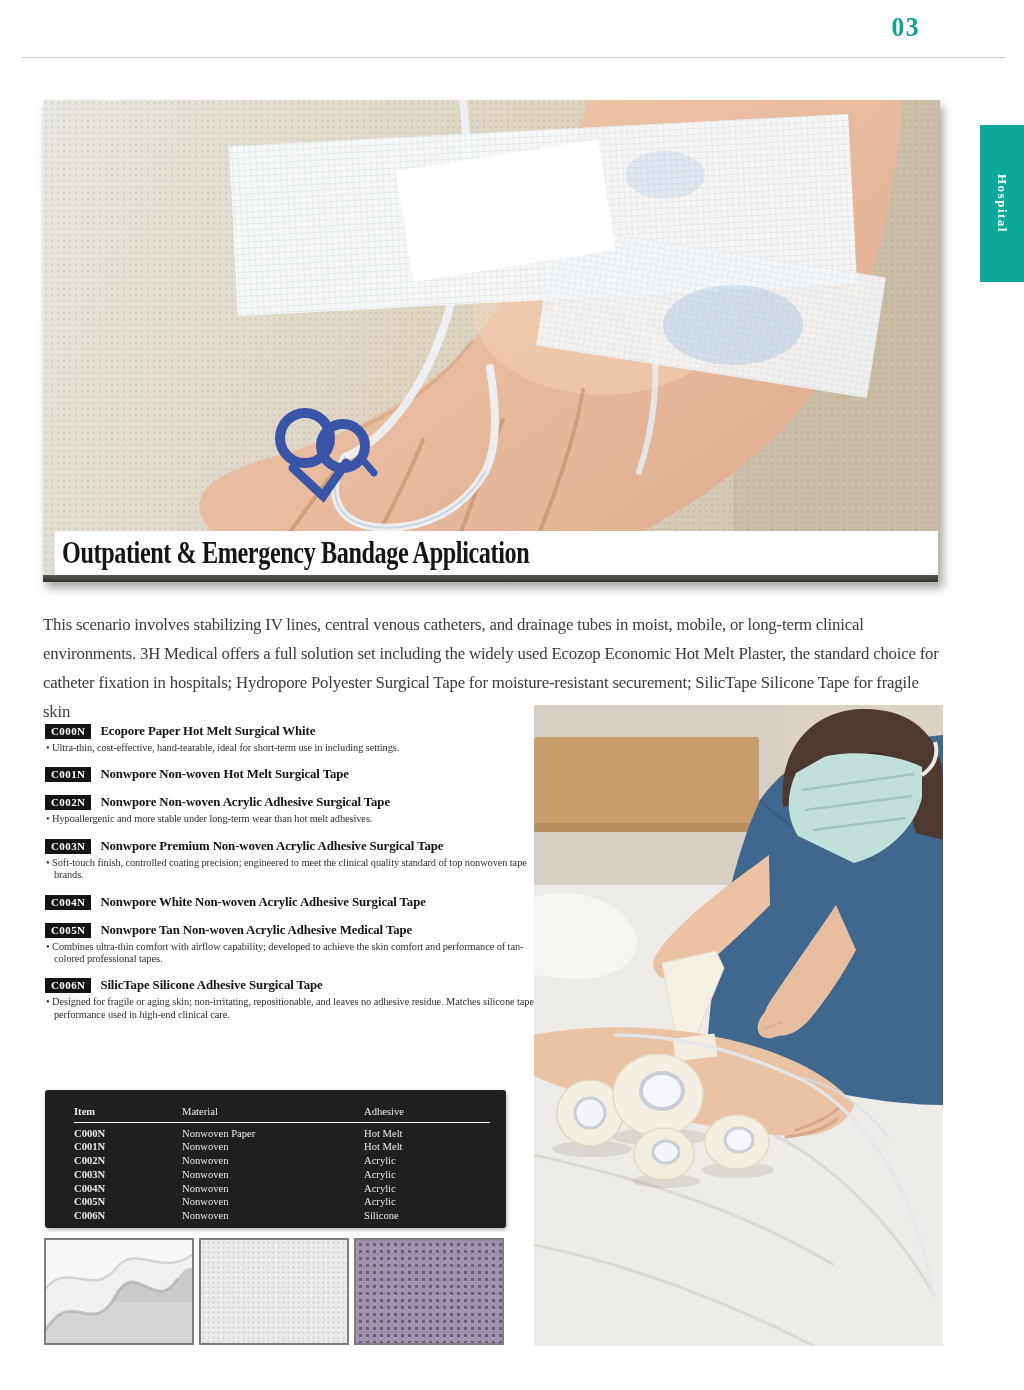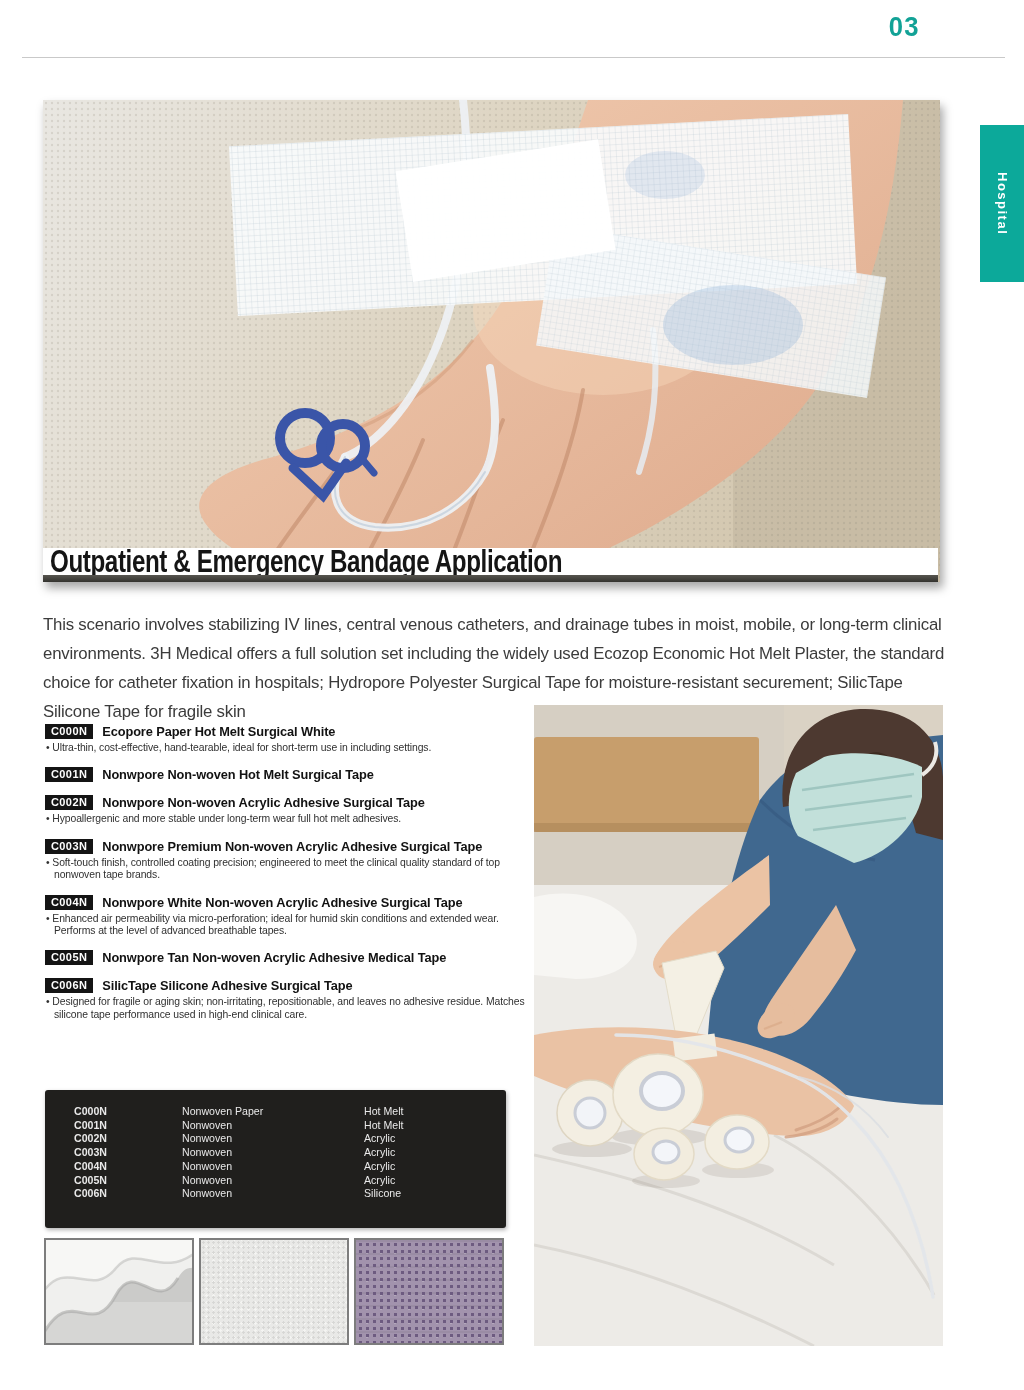--- a/index.html
+++ b/index.html
@@ -1,18 +1,18 @@
 <!DOCTYPE html>
 <html><head>
 <meta charset="utf-8">
 <style>
   html,body{margin:0;padding:0;background:#ffffff;}
   .page{
     position:relative;width:1024px;height:1390px;background:#ffffff;overflow:hidden;
-    font-family:Liberation Sans, sans-serif;color:#222;
+    font-family:Liberation Serif, serif;color:#222;
   }
   
   .page-number{
     position:absolute;top:12px;right:104px;font-size:27px;font-weight:bold;
     color:#12a296;letter-spacing:1.5px;transform:scaleX(.95);transform-origin:right center;
   }
   .top-rule{position:absolute;top:57px;left:22px;width:983px;height:1px;background:#c9c9c9;}
   .hospital-tab{
     position:absolute;top:125px;right:0;width:44px;height:157px;background:#0ca99a;
     display:flex;align-items:center;justify-content:center;
@@ -20,21 +20,21 @@
   .hospital-tab span{
     writing-mode:vertical-rl;color:#ffffff;font-size:13px;font-weight:bold;letter-spacing:1.5px;
   }
   
   .hero{
     position:absolute;left:43px;top:100px;width:897px;height:482px;
     box-shadow:3px 6px 9px rgba(0,0,0,.35);background:#ddd3c0;
   }
   .hero svg{display:block;}
   .title-band{
-    position:absolute;left:0;right:2px;bottom:7px;height:27px;background:#ffffff;
+    position:absolute;left:12px;right:2px;bottom:7px;height:44px;background:#ffffff;
     display:flex;align-items:center;
   }
   .title-band h1{
     margin:0;padding-left:9px;font-size:31px;line-height:42px;font-weight:bold;color:#151515;
     letter-spacing:-0.5px;transform:scaleX(.78);transform-origin:0 50%;white-space:nowrap;
   }
   .dark-strip{position:absolute;left:0;right:2px;bottom:0;height:7px;
     background:linear-gradient(180deg,#57554f,#34332f);}
   
   .intro{
@@ -186,52 +186,57 @@
       <div class="product-head">
         <span class="badge">C001N</span>
         <span class="pname">Nonwpore Non-woven Hot Melt Surgical Tape</span>
       </div>
     </div>
     <div class="product">
       <div class="product-head">
         <span class="badge">C002N</span>
         <span class="pname">Nonwpore Non-woven Acrylic Adhesive Surgical Tape</span>
       </div>
-      <div class="pdesc">Hypoallergenic and more stable under long-term wear full hot melt adhesives.</div>
+      <div class="pdesc">Hypoallergenic and more stable under long-term wear than hot melt adhesives.</div>
     </div>
     <div class="product">
       <div class="product-head">
         <span class="badge">C003N</span>
         <span class="pname">Nonwpore Premium Non-woven Acrylic Adhesive Surgical Tape</span>
       </div>
       <div class="pdesc">Soft-touch finish, controlled coating precision; engineered to meet the clinical quality standard of top nonwoven tape brands.</div>
     </div>
     <div class="product">
       <div class="product-head">
         <span class="badge">C004N</span>
         <span class="pname">Nonwpore White Non-woven Acrylic Adhesive Surgical Tape</span>
       </div>
-      <div class="pdesc">Enhanced air permeability via micro-perforation; ideal for humid skin conditions and extended wear. Performs at the level of advanced breathable tapes.</div>
     </div>
     <div class="product">
       <div class="product-head">
         <span class="badge">C005N</span>
         <span class="pname">Nonwpore Tan Non-woven Acrylic Adhesive Medical Tape</span>
       </div>
+      <div class="pdesc">Combines ultra-thin comfort with airflow capability; developed to achieve the skin comfort and performance of tan-colored professional tapes.</div>
     </div>
     <div class="product">
       <div class="product-head">
         <span class="badge">C006N</span>
         <span class="pname">SilicTape Silicone Adhesive Surgical Tape</span>
       </div>
       <div class="pdesc">Designed for fragile or aging skin; non-irritating, repositionable, and leaves no adhesive residue. Matches silicone tape performance used in high-end clinical care.</div>
     </div>
   </div>
 
   <div class="spec-table">
+    <div class="trow head">
+      <div class="th-item">Item</div>
+      <div>Material</div>
+      <div>Adhesive</div>
+    </div>
     <div class="trow">
       <div class="cell-code">C000N</div>
       <div>Nonwoven Paper</div>
       <div>Hot Melt</div>
     </div>
     <div class="trow">
       <div class="cell-code">C001N</div>
       <div>Nonwoven</div>
       <div>Hot Melt</div>
     </div>

